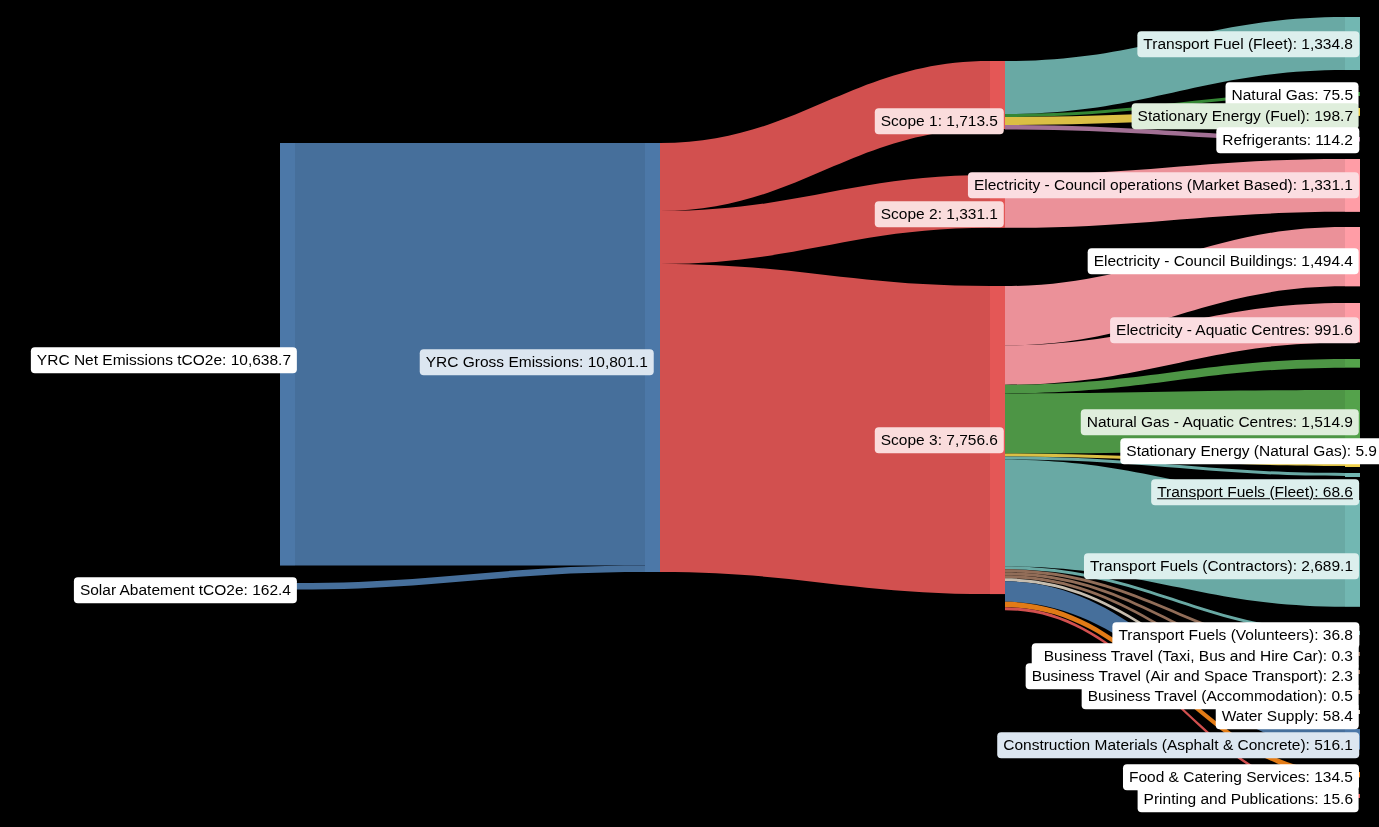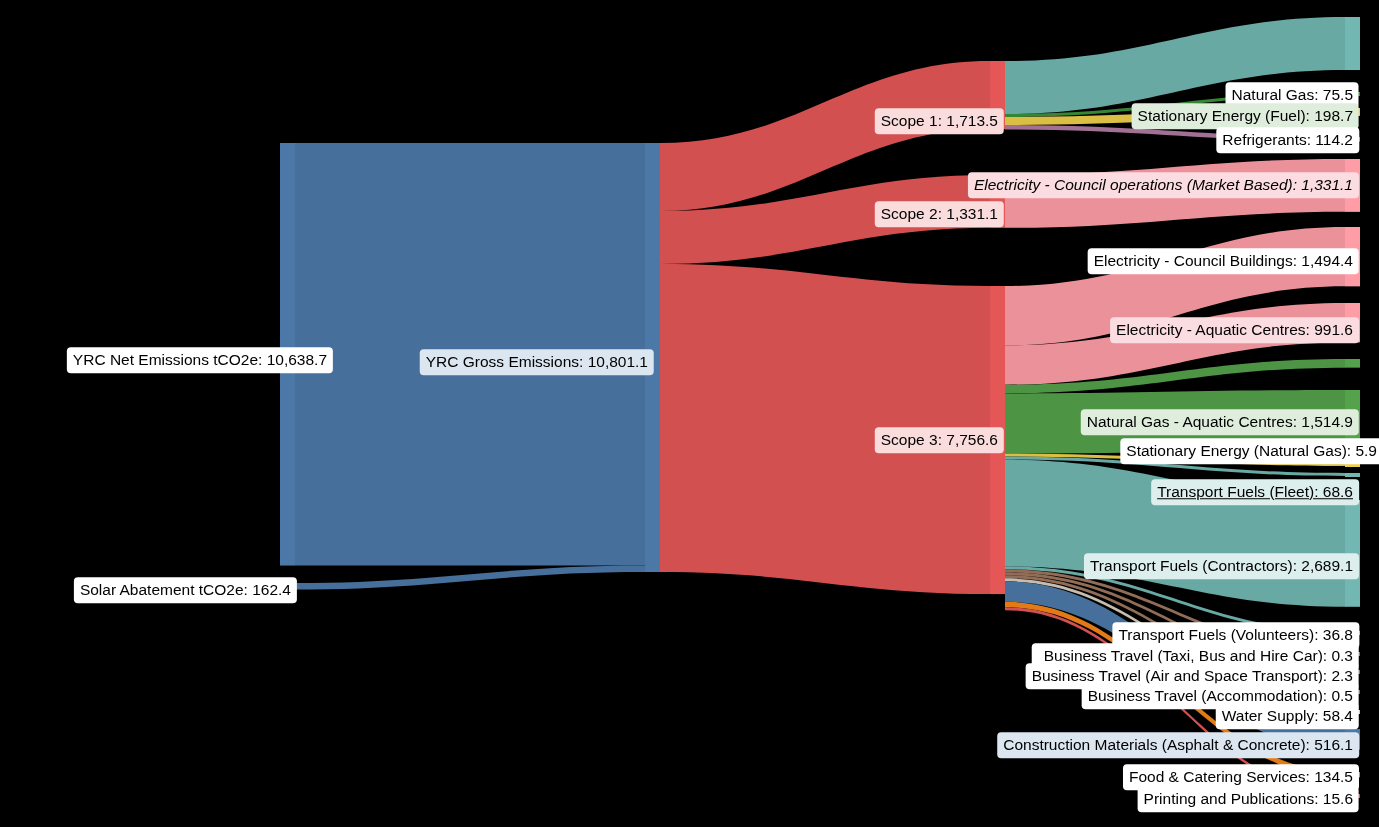--- a/index.html
+++ b/index.html
@@ -97,33 +97,34 @@
         <rect x="1345" y="652" width="15" height="4" fill="#9d7660"></rect>
         <rect x="1345" y="670" width="15" height="4" fill="#9d7660"></rect>
         <rect x="1345" y="690" width="15" height="4" fill="#9d7660"></rect>
         <rect x="1345" y="710" width="15" height="4" fill="#d7cdbe"></rect>
         <rect x="1345" y="729" width="15" height="20.498551073501744" fill="#4c78a8"></rect>
         <rect x="1345" y="772" width="15" height="5.342094786642065" fill="#f58518"></rect>
         <rect x="1345" y="794" width="15" height="4" fill="#e45756"></rect>
       </g>
   </svg>
 
-  <div class="lbl lbl-right bg-white" style="left:297px;top:360px;margin-left:36px;">YRC Net Emissions tCO2e: 10,638.7</div>
+  <div class="lbl lbl-right bg-white" style="left:297px;top:360px;">YRC Net Emissions tCO2e: 10,638.7</div>
   <div class="lbl lbl-right bg-white" style="left:297px;top:590px;">Solar Abatement tCO2e: 162.4</div>
 
   <div class="lbl lbl-right bg-lightblue" style="left:654px;top:362px;">YRC Gross Emissions: 10,801.1</div>
 
   <div class="lbl lbl-right bg-pink" style="left:1004px;top:121px;">Scope 1: 1,713.5</div>
   <div class="lbl lbl-right bg-pink" style="left:1004px;top:214px;">Scope 2: 1,331.1</div>
   <div class="lbl lbl-right bg-pink" style="left:1004px;top:440px;">Scope 3: 7,756.6</div>
 
+  <div class="lbl lbl-right bg-lightteal" style="left:1359px;top:44px;">Transport Fuel (Fleet): 1,334.8</div>
   <div class="lbl lbl-right bg-white" style="left:1359px;top:95px;">Natural Gas: 75.5</div>
   <div class="lbl lbl-right bg-lightgreen" style="left:1359px;top:116px;">Stationary Energy (Fuel): 198.7</div>
   <div class="lbl lbl-right bg-white" style="left:1359px;top:140px;">Refrigerants: 114.2</div>
-  <div class="lbl lbl-right bg-pinkish" style="left:1359px;top:185px;font-style:italic;">Electricity - Council operations (Market Based): 1,331.1</div>
+  <div class="lbl lbl-right bg-pinkish" style="left:1359px;top:185px;">Electricity - Council operations (Market Based): 1,331.1</div>
   <div class="lbl lbl-right bg-white" style="left:1359px;top:261px;">Electricity - Council Buildings: 1,494.4</div>
   <div class="lbl lbl-right bg-pinkish" style="left:1359px;top:330px;">Electricity - Aquatic Centres: 991.6</div>
   <div class="lbl lbl-right bg-lightgreen" style="left:1359px;top:422px;">Natural Gas - Aquatic Centres: 1,514.9</div>
   <div class="lbl lbl-right bg-white" style="left:1359px;top:451px;margin-left:24px;">Stationary Energy (Natural Gas): 5.9</div>
   <div class="lbl lbl-right bg-lightteal" style="left:1359px;top:492px;text-decoration:underline;">Transport Fuels (Fleet): 68.6</div>
   <div class="lbl lbl-right bg-lightteal" style="left:1359px;top:566px;">Transport Fuels (Contractors): 2,689.1</div>
   <div class="lbl lbl-right bg-white" style="left:1359px;top:635px;">Transport Fuels (Volunteers): 36.8</div>
   <div class="lbl lbl-right bg-white" style="left:1359px;top:656px;padding-left:12px;">Business Travel (Taxi, Bus and Hire Car): 0.3</div>
   <div class="lbl lbl-right bg-white" style="left:1359px;top:676px;">Business Travel (Air and Space Transport): 2.3</div>
   <div class="lbl lbl-right bg-white" style="left:1359px;top:696px;">Business Travel (Accommodation): 0.5</div>

